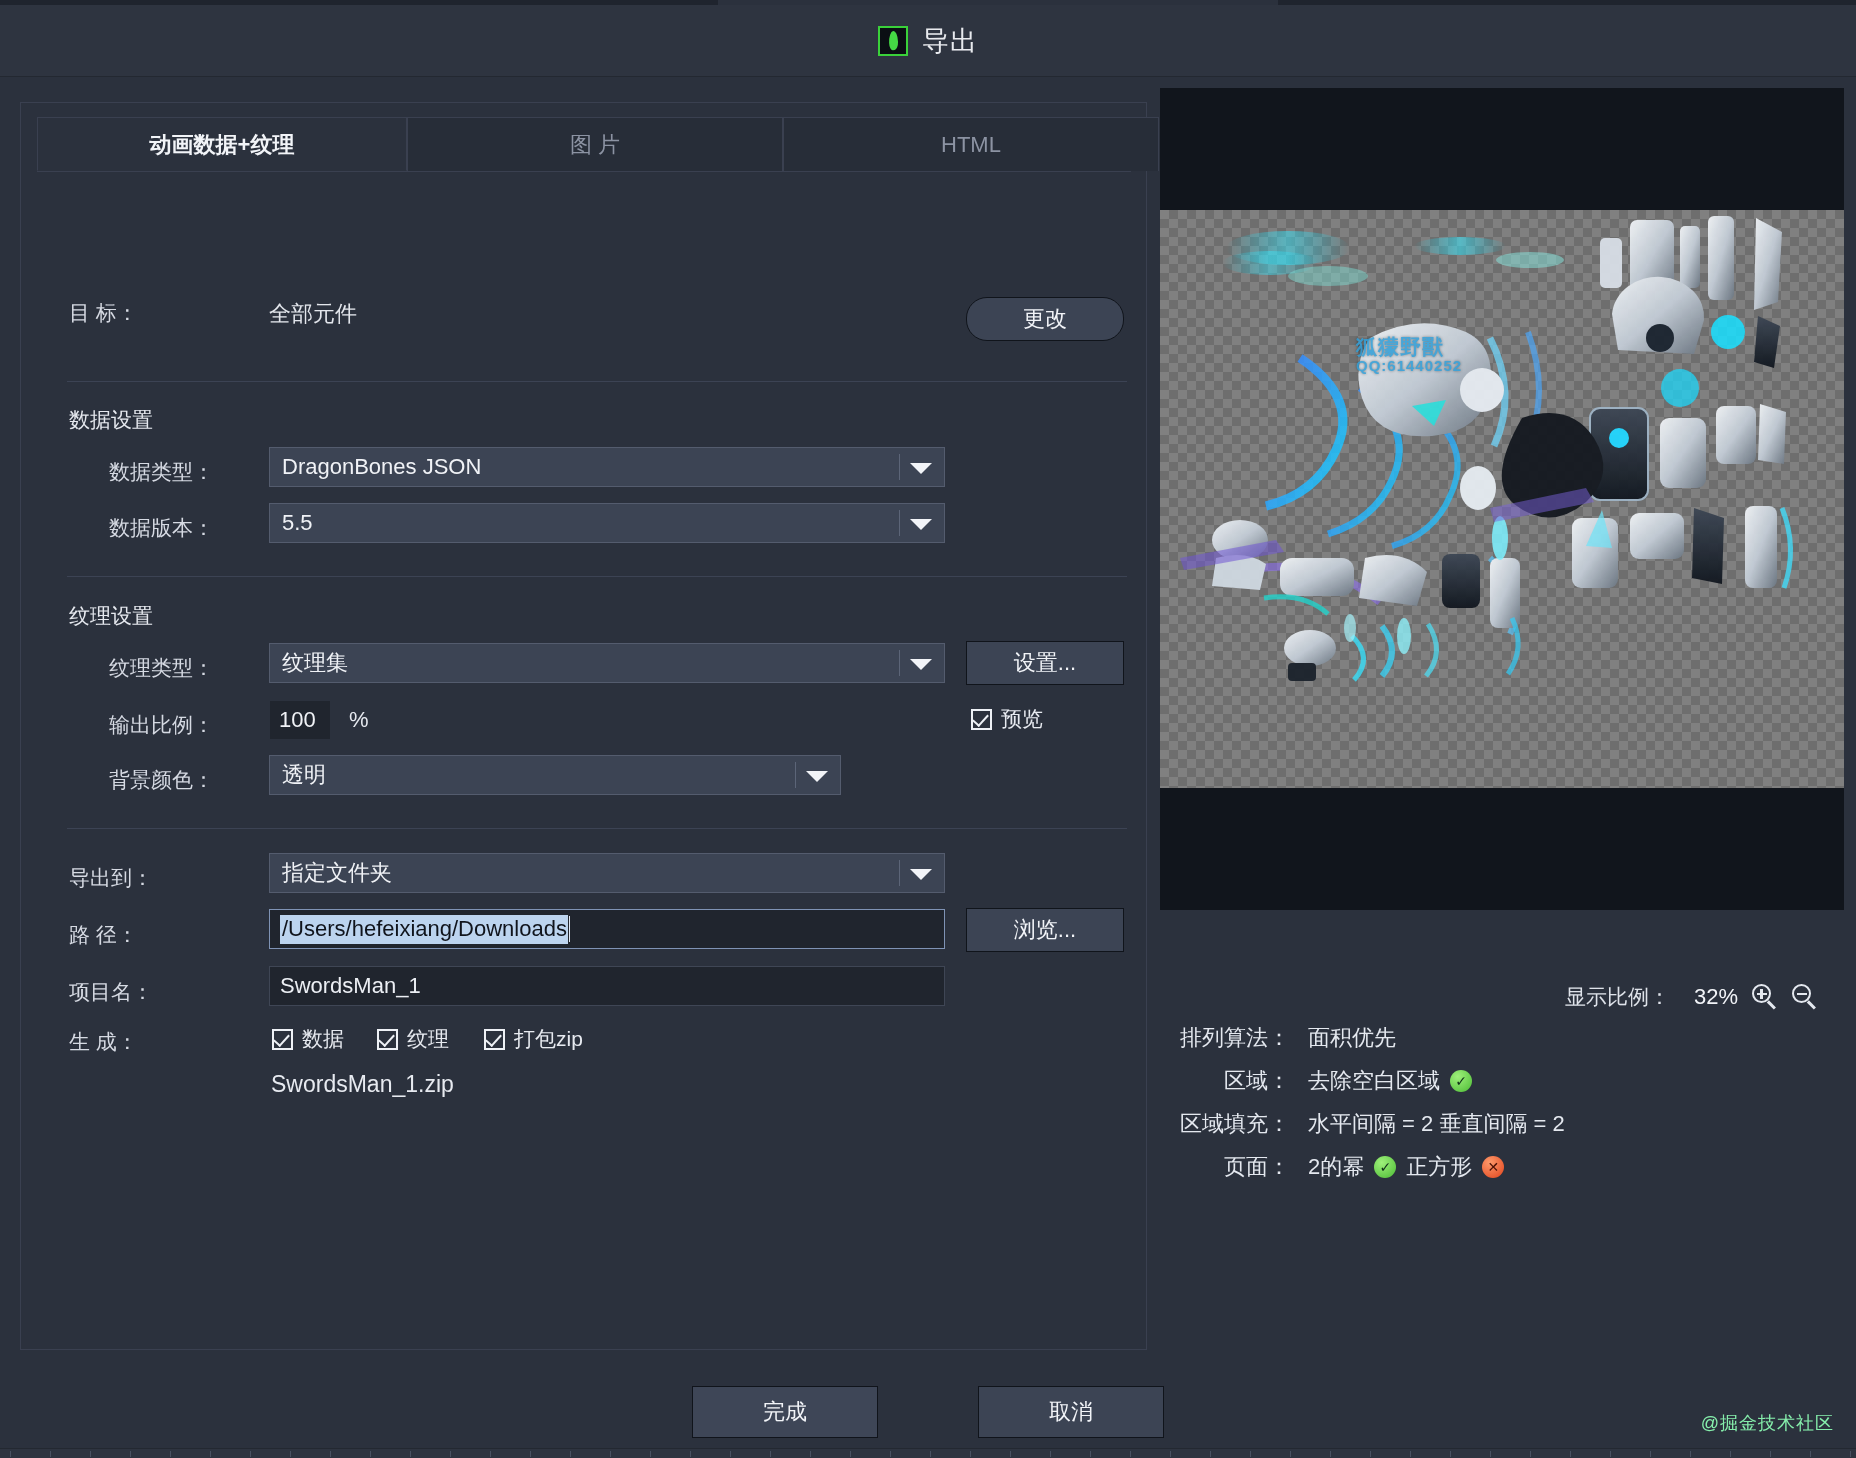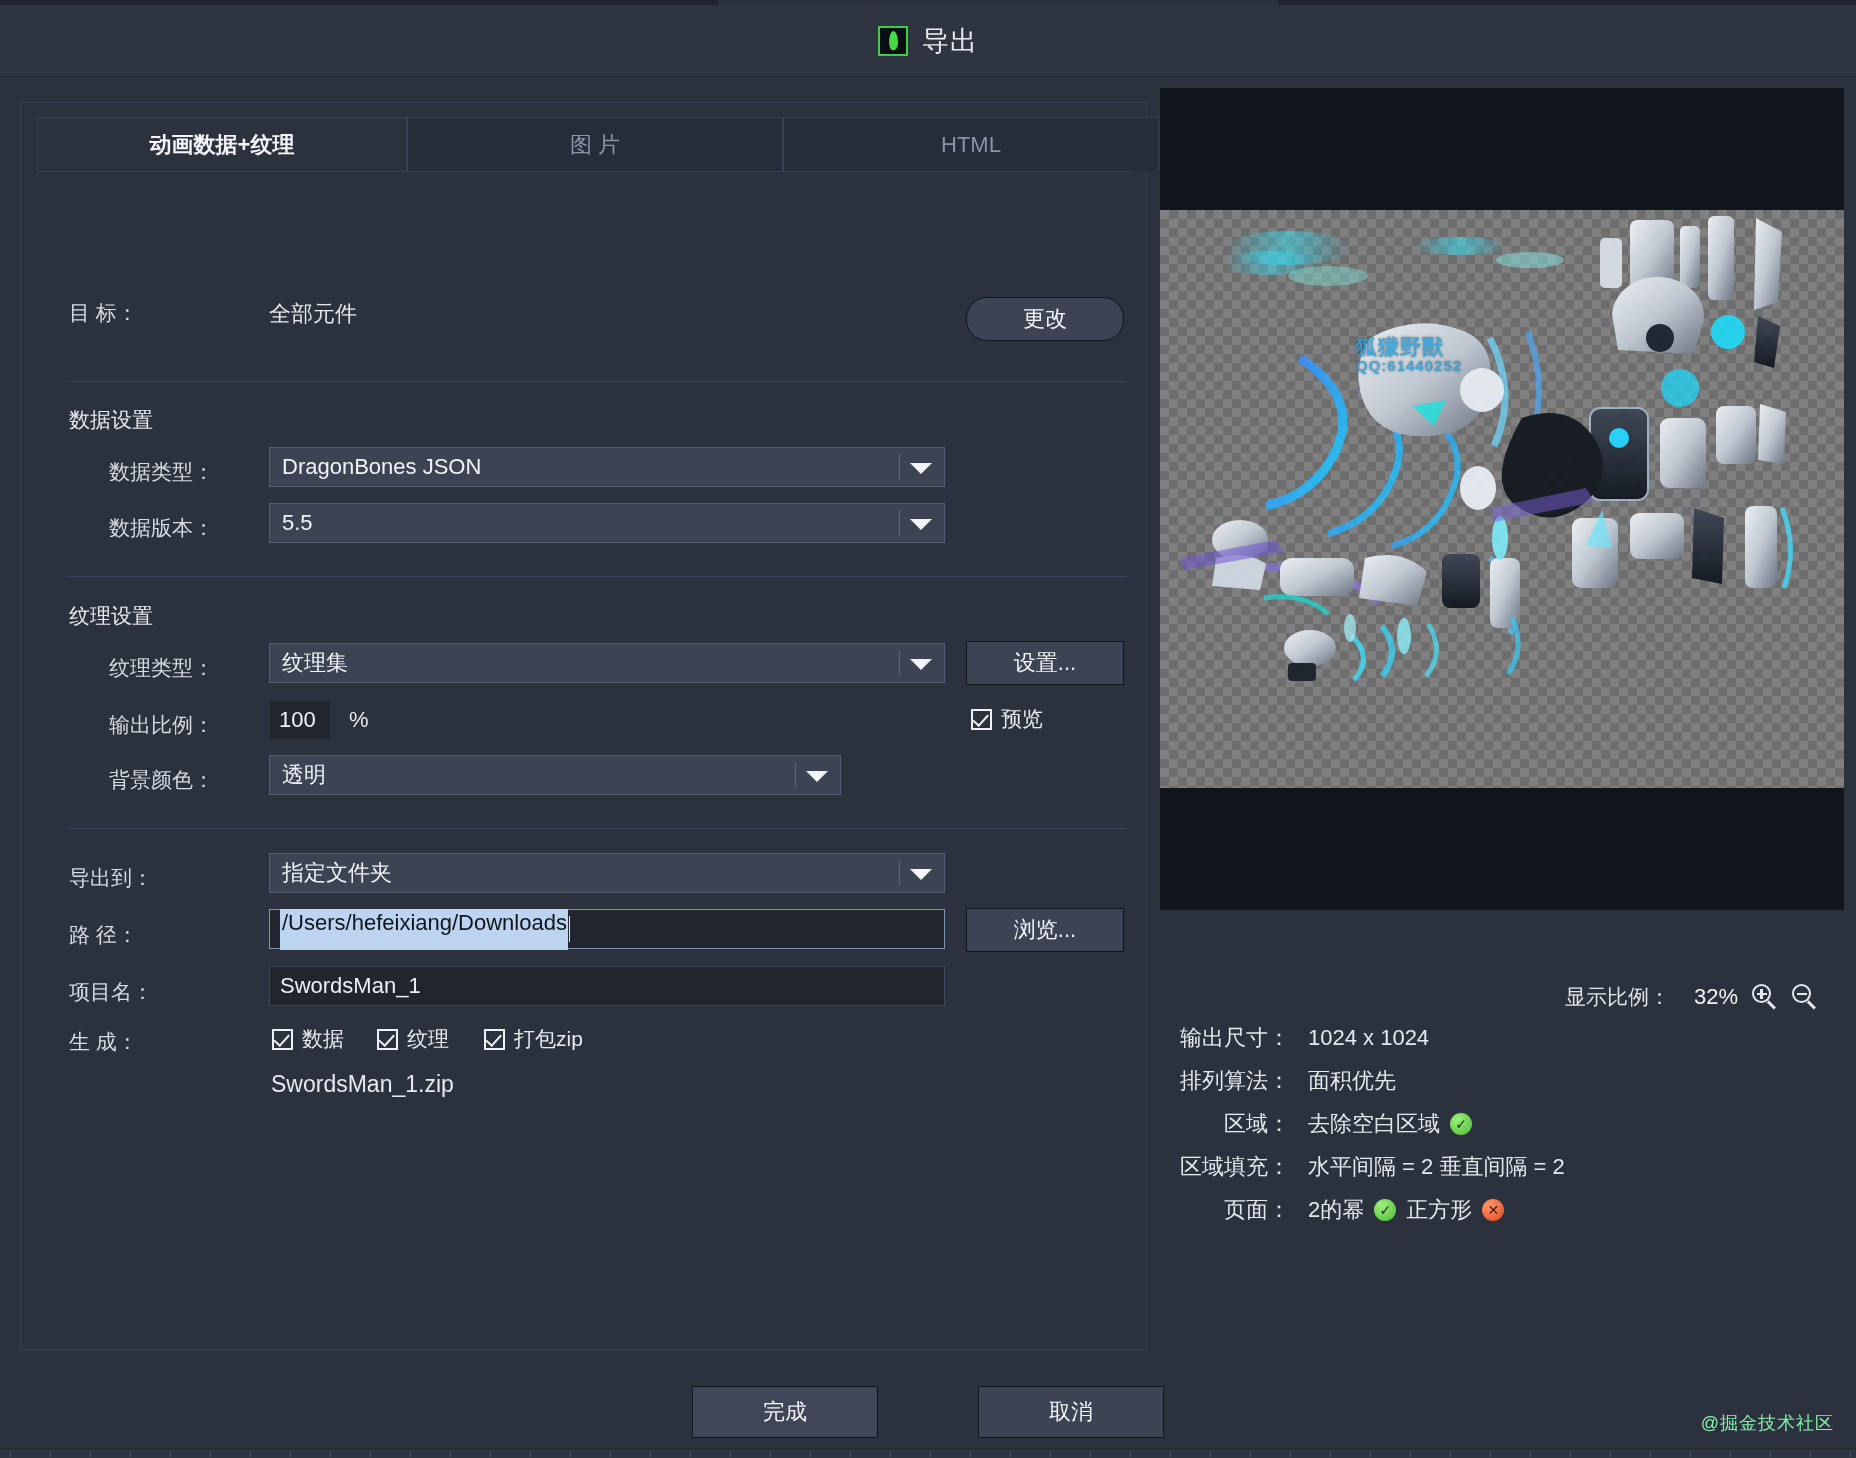--- a/index.html
+++ b/index.html
@@ -108,21 +108,21 @@
     border-right: 11px solid transparent;
     border-top: 11px solid #f2f4f8;
   }
   .ti {
     height: 40px; background: #20252e; border: 1px solid #3f4655;
     display: flex; align-items: center; color: #eceff4; font-size: 22px;
     padding-left: 10px;
   }
   .ti.focused { border: 1px solid #7f93b5; }
   .ti .sel {
-    background: #bcd4ef; color: #10141c; padding: 1px 1px 14px 2px;
+    background: #bcd4ef; color: #10141c; padding: 1px 1px 2px 2px;
   }
   .ti .caret {
     display: inline-block; width: 1px; height: 26px; background: #dfe6f1;
     margin-left: 1px;
   }
 
   .numbox {
     height: 40px; width: 62px; background: #20252e;
     border: 1px solid #2b313d;
     display: flex; align-items: center; justify-content: flex-start;
@@ -489,26 +489,20 @@
             <span class="pl v"></span>
         </span>
         <span class="mag">
           <span class="circ"></span>
             <span class="hdl"></span>
           <span class="mn h"></span>
         </span>
       </div>
 
       <div class="stats">
-        <div class="stat-row">
-          <span class="stat-key">输出尺寸：</span>
-          <span class="stat-val">
-              <span>1024 x 1024</span>
-            </span>
-        </div>
         <div class="stat-row">
           <span class="stat-key">排列算法：</span>
           <span class="stat-val">
               <span>面积优先</span>
             </span>
         </div>
         <div class="stat-row">
           <span class="stat-key">区域：</span>
           <span class="stat-val">
             <span>去除空白区域</span>

